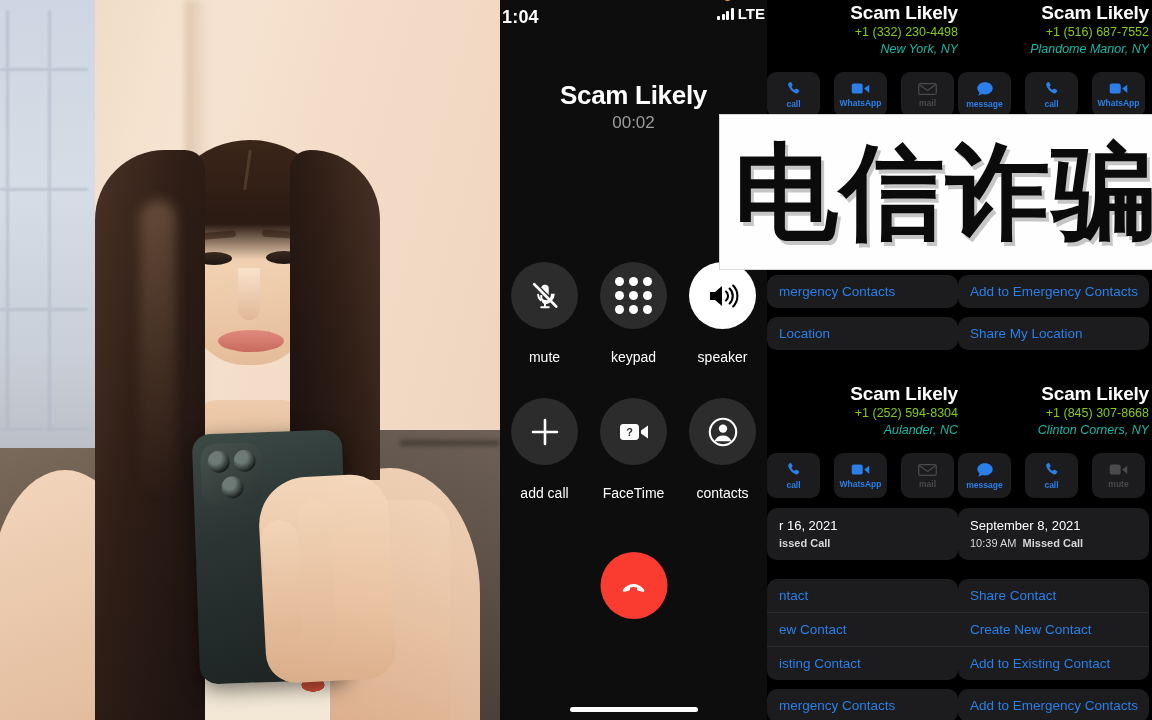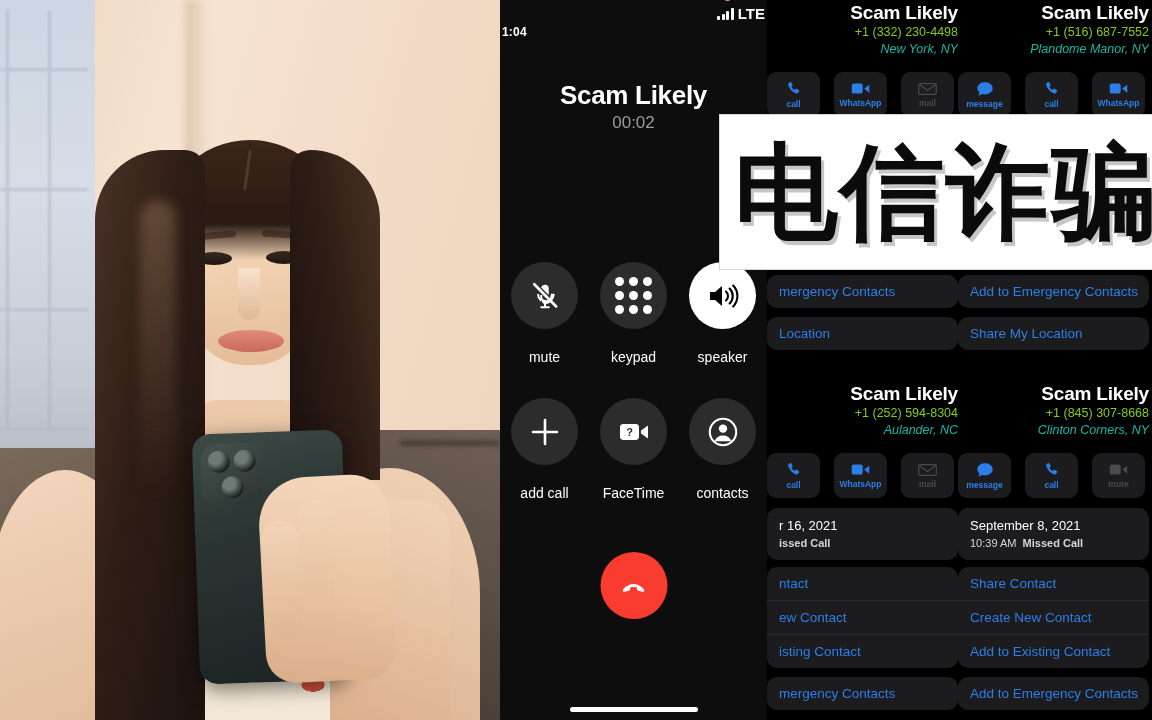--- a/index.html
+++ b/index.html
@@ -83,21 +83,21 @@
   .ph-l1{left:7px;top:7px;} .ph-l2{left:33px;top:7px;} .ph-l3{left:20px;top:33px;}
   .ph-hand{position:absolute;left:262px;top:476px;width:130px;height:205px;border-radius:48px 38px 30px 30px;
     background:linear-gradient(190deg,#f4d8bd 0%,#e9c2a1 60%,#d9ac88 100%);transform:rotate(-3deg);}
   .ph-finger{position:absolute;border-radius:18px;background:linear-gradient(180deg,#f2d4b7,#e0b694);}
   .ph-f1{left:266px;top:520px;width:36px;height:120px;transform:rotate(-6deg);}
   .ph-f2{left:300px;top:500px;width:34px;height:150px;transform:rotate(-2deg);}
 
   
   .callscreen{position:absolute;left:500px;top:0;width:267px;height:720px;background:#0d0d0d;overflow:hidden;}
   .statusbar{position:absolute;top:0;left:0;width:267px;height:34px;}
-  .sb-time{position:absolute;left:2px;top:7px;color:#fff;font-size:12px;font-weight:700;letter-spacing:.2px;margin-top:18px;}
+  .sb-time{position:absolute;left:2px;top:7px;color:#fff;font-size:18px;font-weight:700;letter-spacing:.2px;}
   .sb-right{position:absolute;right:2px;top:8px;display:flex;align-items:flex-end;gap:4px;}
   .sb-dot{position:absolute;right:36px;top:-6px;width:7px;height:7px;border-radius:50%;background:#e8a33d;}
   .bars{display:flex;align-items:flex-end;gap:1.5px;height:12px;}
   .bars i{display:block;width:3px;background:#fff;border-radius:1px;}
   .bars i:nth-child(1){height:4px;} .bars i:nth-child(2){height:6.5px;}
   .bars i:nth-child(3){height:9px;} .bars i:nth-child(4){height:12px;}
   .sb-lte{color:#fff;font-size:15px;font-weight:700;line-height:12px;}
 
   .caller-name{position:absolute;top:80px;left:0;width:267px;text-align:center;color:#fff;
     font-size:26px;font-weight:600;letter-spacing:-.3px;}
@@ -133,21 +133,21 @@
   .cc-actions{display:flex;gap:14px;padding:6px 0 10px;}
   .act{width:53px;height:45px;background:#1c1c1e;border-radius:9px;
     display:flex;flex-direction:column;align-items:center;justify-content:center;gap:2px;flex:none;}
   .act-lbl{font-size:8.5px;font-weight:600;color:#2b7fe8;}
   .act.dim .act-lbl{color:#4a4a4d;}
   .act svg{display:block;}
 
   .rowgrp{background:#1c1c1e;border-radius:10px;overflow:hidden;margin-bottom:9px;}
   .row{padding:9px 12px;font-size:13.5px;color:#2b7fe8;border-bottom:1px solid #2c2c2e;white-space:nowrap;}
   .row:last-child{border-bottom:none;}
-  .rowinfo{padding:9px 12px;background:#1c1c1e;border-radius:10px;margin-bottom:7px;}
+  .rowinfo{padding:9px 12px;background:#1c1c1e;border-radius:10px;margin-bottom:19px;}
   .ri-date{color:#fff;font-size:13px;font-weight:500;line-height:18px;white-space:nowrap;}
   .ri-sub{color:#d6d6d8;font-size:11px;font-weight:700;line-height:16px;white-space:nowrap;}
   .ri-sub .tm{font-weight:400;}
 
   
   .cn-overlay{position:absolute;left:719px;top:114px;width:433px;height:154px;background:#fefefe;
     border:1px solid #d8d8d8;display:flex;align-items:center;overflow:hidden;}
   .cn-text{font-family:"DejaVu Sans",sans-serif;font-size:104px;font-weight:700;color:#0b0b0b;
     letter-spacing:2px;line-height:1;padding-left:14px;white-space:nowrap;
     text-shadow:3px 4px 0 rgba(0,0,0,.22);}

